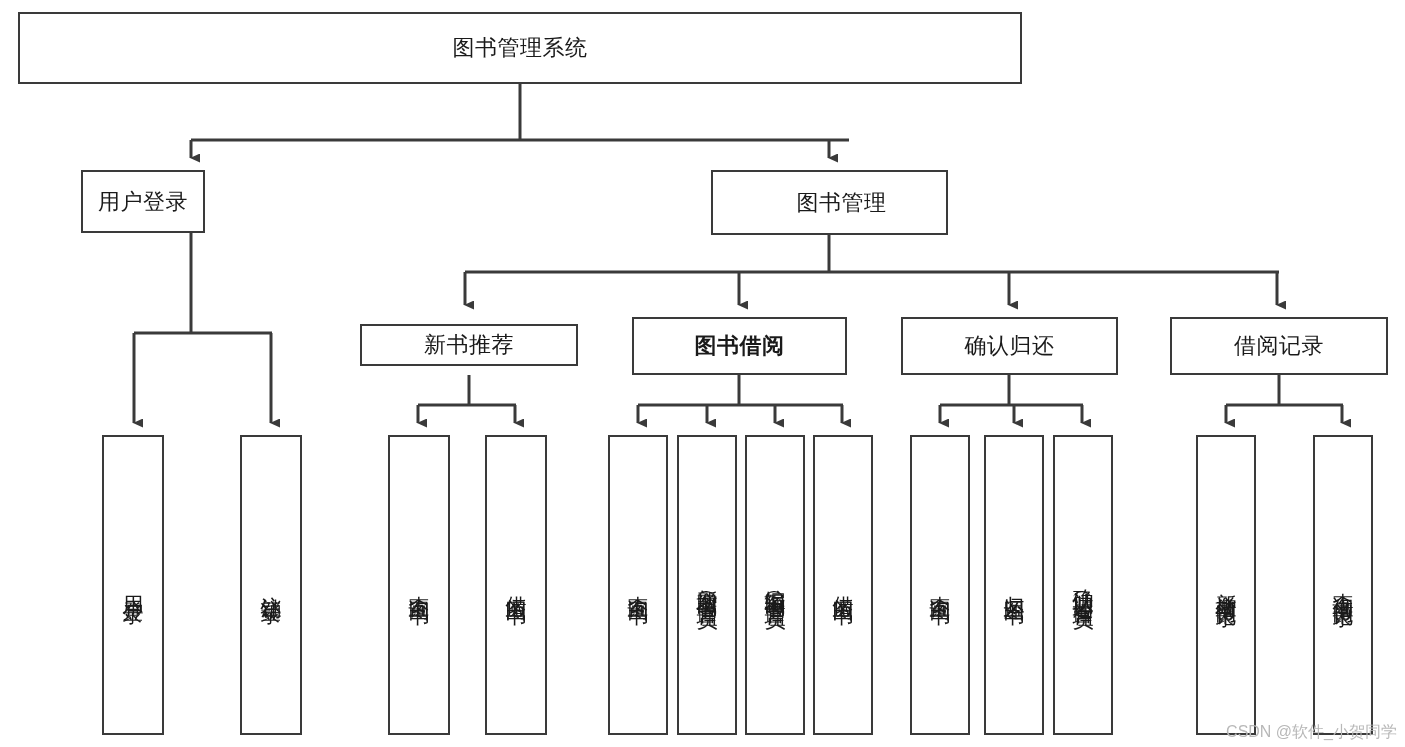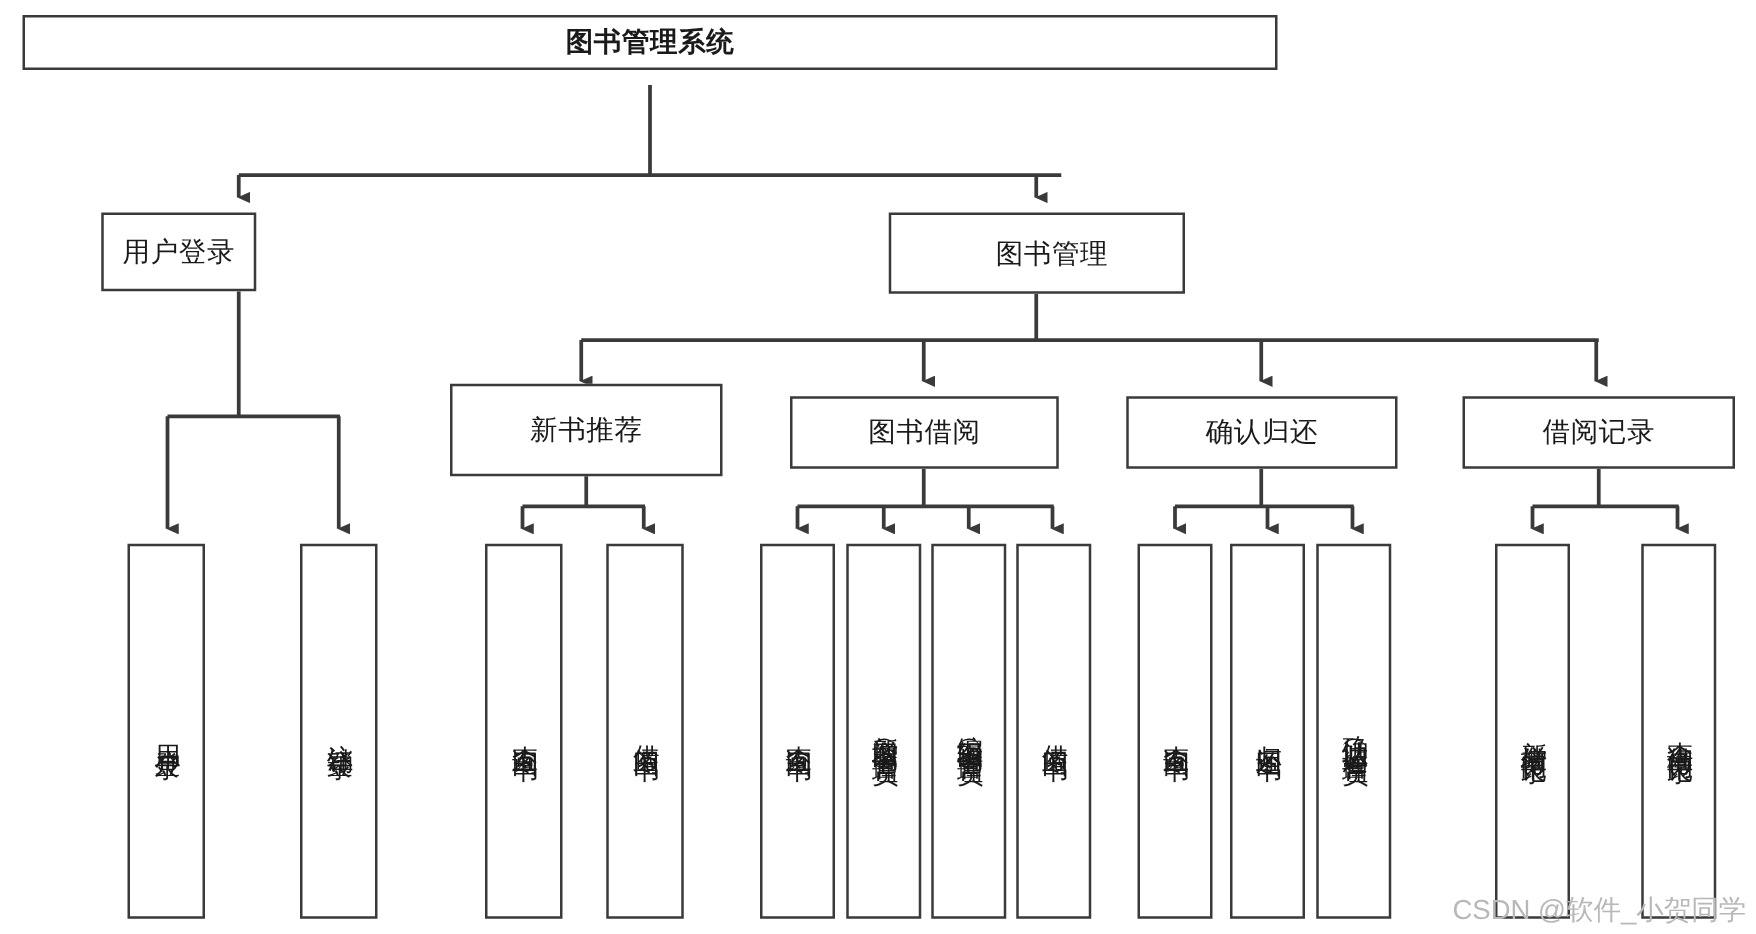--- a/index.html
+++ b/index.html
@@ -49,21 +49,21 @@
     text-orientation: upright;
     white-space: nowrap;
     letter-spacing: 3px;
     font-size: 21px;
     max-height: 285px;
   }
   .watermark {
     position: absolute;
     right: 8px;
     bottom: 4px;
-    font-size: 22px;
+    font-size: 16px;
     color: #b8b8b8;
     white-space: nowrap;
     pointer-events: none;
   }
 </style>
 </head>
 <body>
 
 <div id="diagram-root">
 
@@ -122,35 +122,35 @@
     </g>
 
     <g stroke="#3a3a3a" stroke-width="3" fill="none">
       <path d="M 1279,375 L 1279,405"></path>
       <path d="M 1226,405 L 1343,405"></path>
       <path d="M 1226,405 L 1226,423" marker-end="url(#arrowhead)"></path>
       <path d="M 1342,405 L 1342,423" marker-end="url(#arrowhead)"></path>
     </g>
   </svg>
 
-  <div class="node-box" id="node-root" style="left: 18px; top: 12px; width: 1004px; height: 44px; font-weight: bold;">
+  <div class="node-box" id="node-root" style="left: 18px; top: 12px; width: 1004px; height: 72px;">
     <span class="node-label">图书管理系统</span>
   </div>
 
   <div class="node-box" id="node-l2-0" style="left: 81px; top: 170px; width: 124px; height: 63px;">
     <span class="node-label">用户登录</span>
   </div>
   <div class="node-box" id="node-l2-1" style="left: 711px; top: 170px; width: 237px; height: 65px; padding-left: 24px;">
     <span class="node-label">图书管理</span>
   </div>
 
-  <div class="node-box" id="node-l3-0" style="left: 360px; top: 307px; width: 218px; height: 74px;">
+  <div class="node-box" id="node-l3-0" style="left: 360px; top: 324px; width: 218px; height: 42px;">
     <span class="node-label">新书推荐</span>
   </div>
-  <div class="node-box" id="node-l3-1" style="left: 632px; top: 317px; width: 215px; height: 58px;">
+  <div class="node-box" id="node-l3-1" style="left: 632px; top: 317px; width: 215px; height: 58px; font-weight: bold;">
     <span class="node-label">图书借阅</span>
   </div>
   <div class="node-box" id="node-l3-2" style="left: 901px; top: 317px; width: 217px; height: 58px;">
     <span class="node-label">确认归还</span>
   </div>
   <div class="node-box" id="node-l3-3" style="left: 1170px; top: 317px; width: 218px; height: 58px;">
     <span class="node-label">借阅记录</span>
   </div>
 
   <div class="node-box vertical" id="node-leaf-0" style="left: 102px; top: 435px; width: 62px; height: 300px;">

